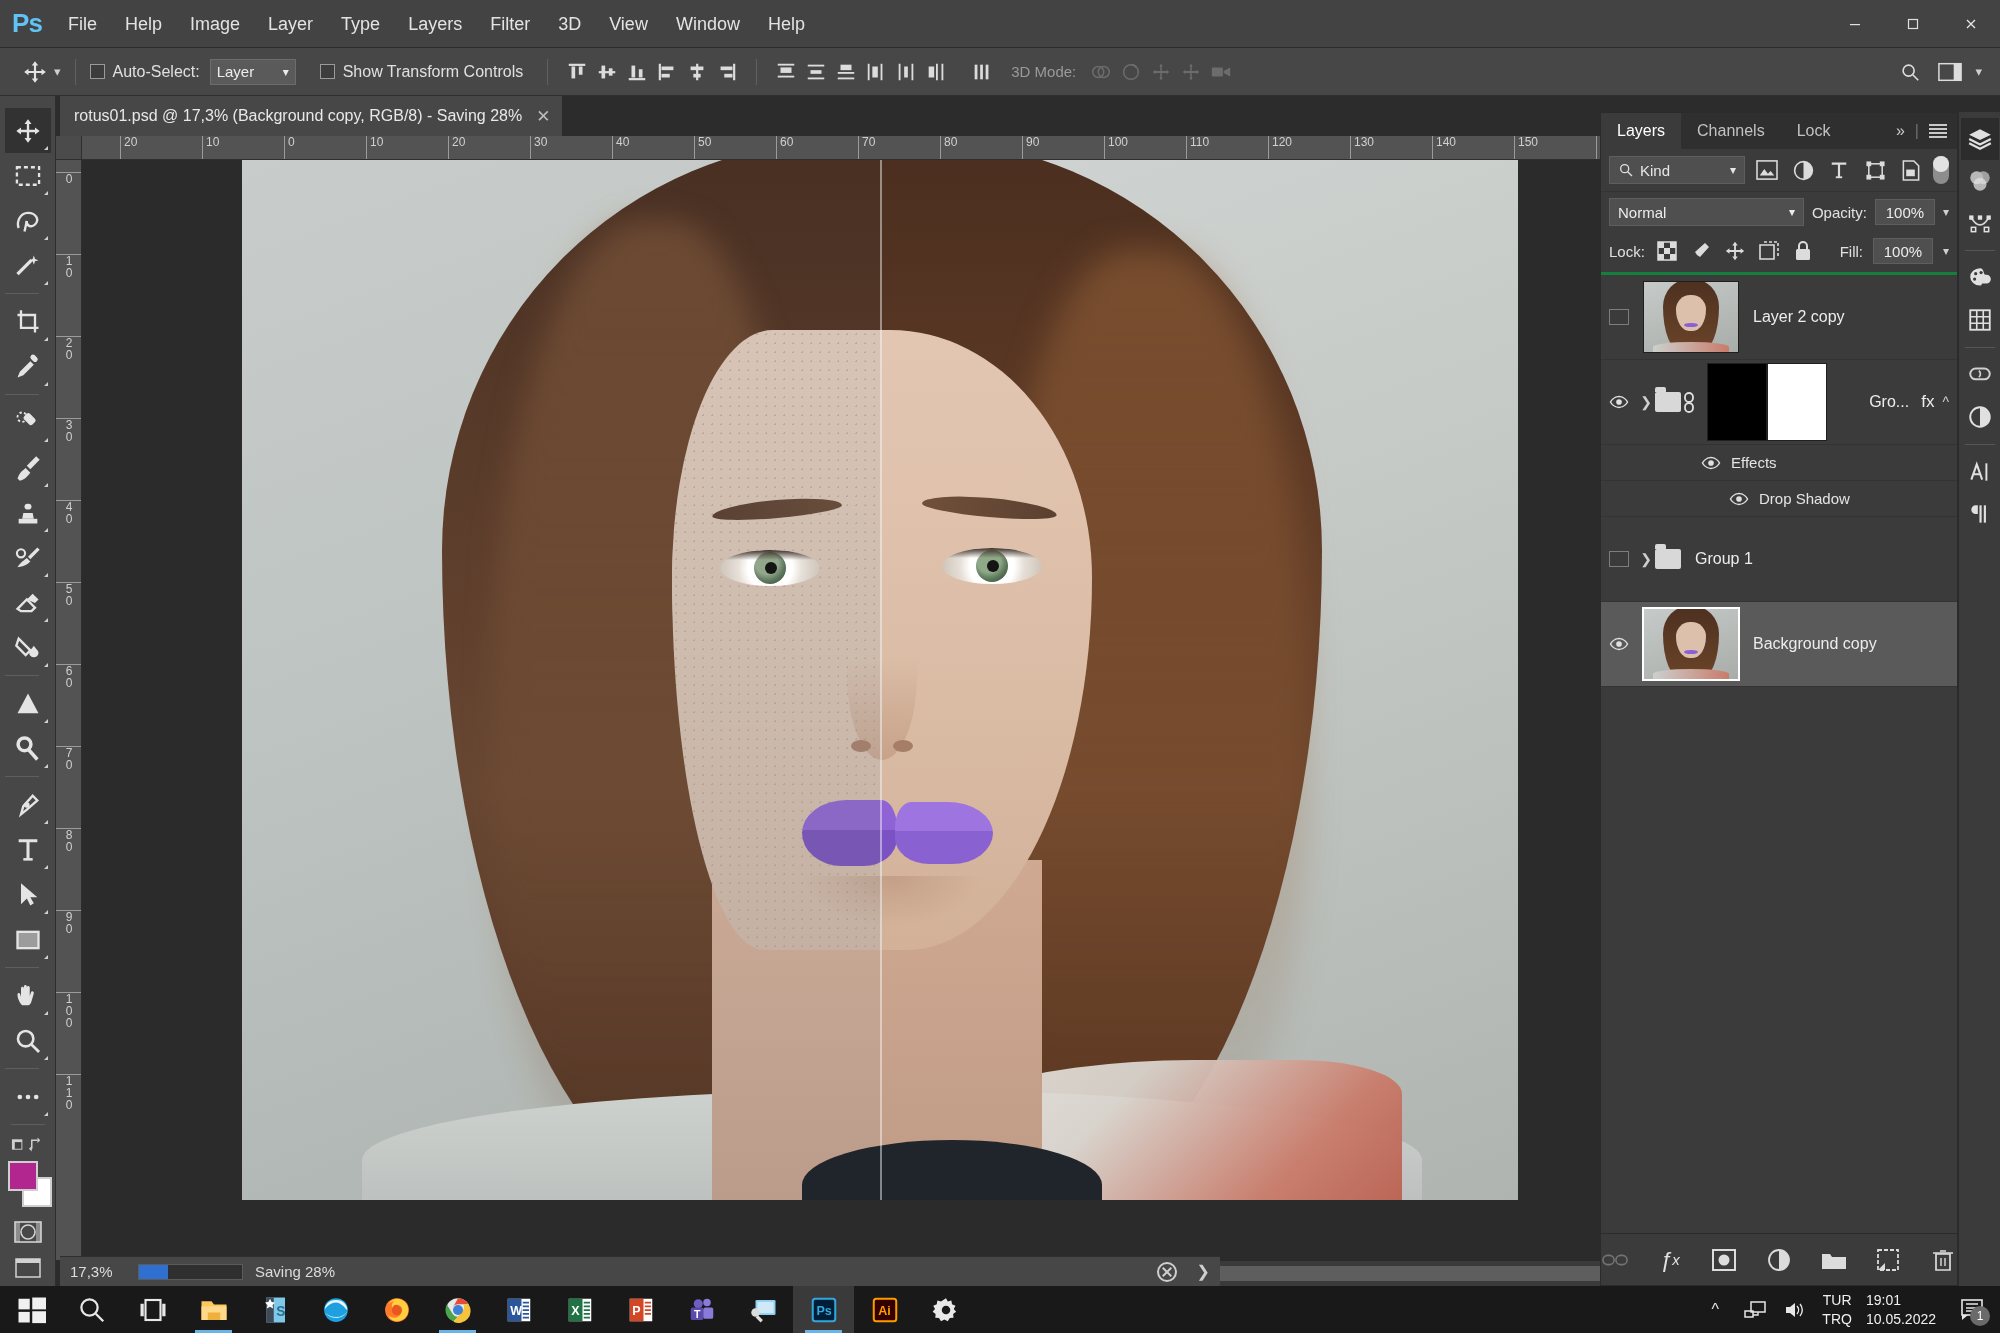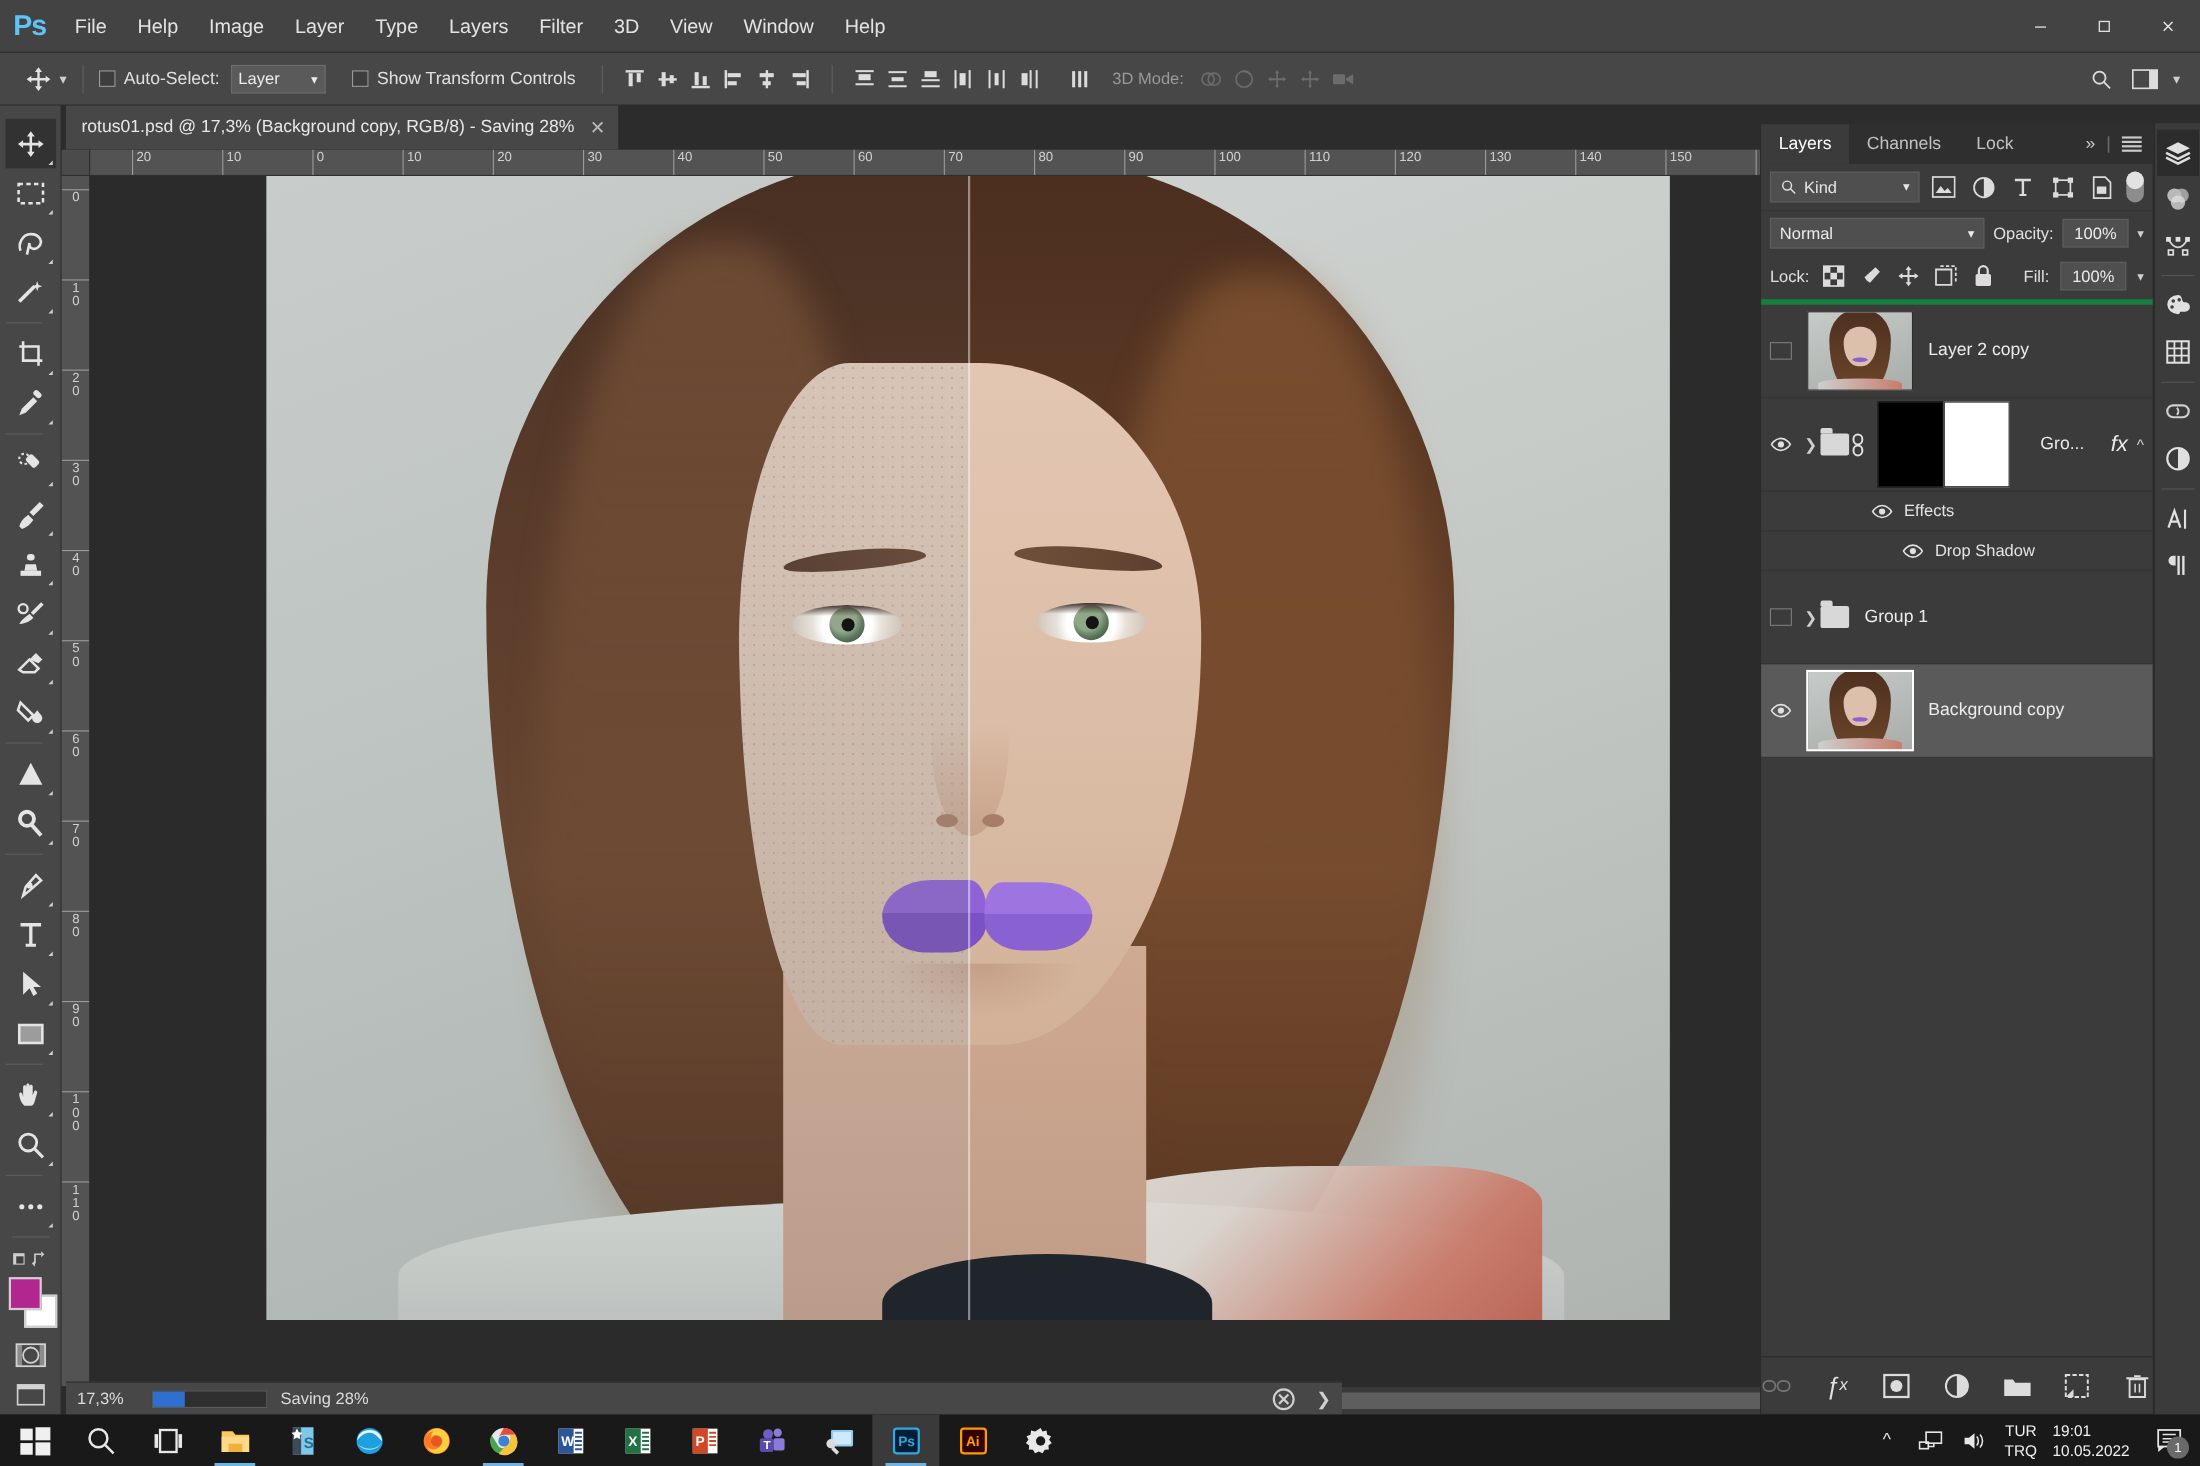--- a/index.html
+++ b/index.html
@@ -163,21 +163,21 @@
   .toggle-pill i{ position:absolute; left:0; top:0; width:16px; height:16px; border-radius:50%; background:#e2e2e2; }
   .blendrow{ display:flex; align-items:center; gap:8px; padding:6px 8px; }
   .blend-sel{ flex:1; height:28px; background:#4f4f4f; border:1px solid #5e5e5e; display:flex;
       align-items:center; justify-content:space-between; padding:0 8px; font-size:15px; color:#ececec; }
   .opacity-lbl{ font-size:15px; color:#e0e0e0; }
   .num-box{ width:60px; height:26px; background:#4f4f4f; border:1px solid #5e5e5e; display:flex;
       align-items:center; justify-content:center; font-size:15px; color:#ececec; }
   .lockrow{ display:flex; align-items:center; gap:10px; padding:6px 8px 8px; }
   .lock-lbl{ font-size:15px; color:#e0e0e0; }
   .lock-ico{ width:24px; height:22px; display:flex; align-items:center; justify-content:center; }
-  .layers-list{ flex:1; overflow:hidden; border-top:5px solid #15803d; }
+  .layers-list{ flex:1; overflow:hidden; border-top:3px solid #15803d; }
   .layer{ display:flex; align-items:center; height:85px; border-bottom:1px solid #333; position:relative; }
   .layer.selected{ background:#5a5a5a; }
   .eye-cell{ width:36px; display:flex; align-items:center; justify-content:center; }
   .eye-ico{ width:20px; height:14px; }
   .thumb{ width:96px; height:72px; margin-left:6px; border:1px solid #1f1f1f; overflow:hidden; position:relative; background:#b9bdbb; }
   .thumb.sel{ outline:2px solid #ffffff; outline-offset:-1px; }
   .thumb-mini{ position:absolute; inset:0; }
   .tm-bg{ position:absolute; inset:0; background:linear-gradient(160deg,#c6cac8,#a8adaa); }
   .tm-hair{ position:absolute; left:20%; top:-4%; width:60%; height:104%;
       background:linear-gradient(180deg,#4d3020,#6b4429); border-radius:46% 46% 32% 32%/38% 38% 62% 62%; }
@@ -189,21 +189,21 @@
   .mask-pair{ display:flex; margin-left:10px; }
   .mask-black{ width:60px; height:78px; background:#000; border:1px solid #202020; }
   .mask-white{ width:60px; height:78px; background:#fff; border:1px solid #202020; }
   .layer-name{ flex:1; padding-left:14px; font-size:16px; color:#ececec; white-space:nowrap; overflow:hidden; }
   .layer-name.italic{ font-style:italic; }
   .chev{ width:18px; text-align:center; font-size:14px; color:#cfcfcf; }
   .folder-ico{ width:26px; height:20px; background:#d8d8d8; position:relative; border-radius:2px; }
   .folder-ico:before{ content:""; position:absolute; left:0; top:-5px; width:11px; height:5px;
       background:#d8d8d8; border-radius:2px 2px 0 0; }
   .linkico{ width:16px; height:22px; }
-  .fxlabel{ font-style:italic; font-size:20px; color:#ececec; padding:0 8px;margin-left:12px; }
+  .fxlabel{ font-size:17px; color:#ececec; padding:0 8px; }
   .caret-up{ font-size:14px; color:#cfcfcf; padding-right:8px; }
   .sub-row{ display:flex; align-items:center; height:36px; border-bottom:1px solid #333; }
   .sub-row .eye-ico{ margin-left:0; }
   .sub-label{ font-size:15px; color:#e4e4e4; padding-left:10px; }
   .panel-footer{ height:52px; background:#3b3b3b; border-top:1px solid #2b2b2b;
       display:flex; align-items:center; justify-content:center; gap:26px; }
   .pf-btn{ width:30px; height:30px; display:flex; align-items:center; justify-content:center; }
   .pf-btn.dim{ opacity:.4; }
 
   

